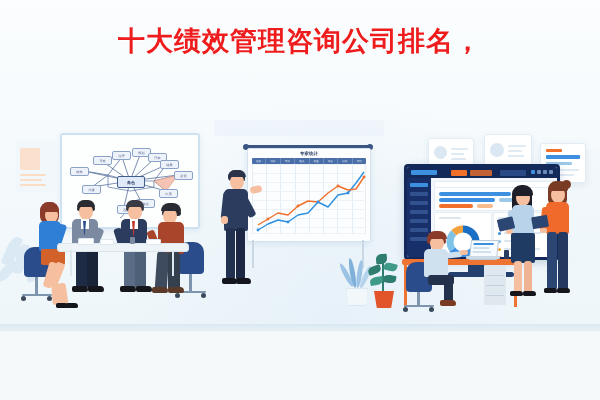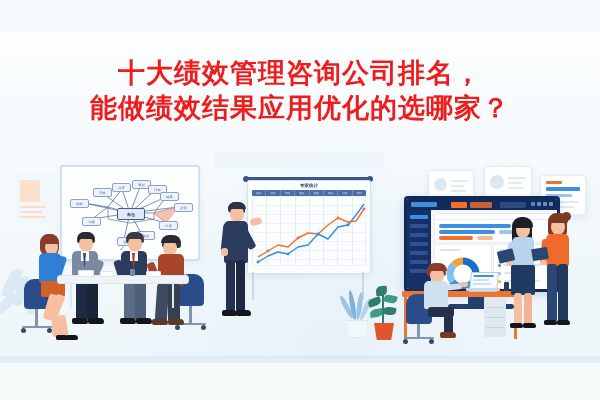--- a/index.html
+++ b/index.html
@@ -1,21 +1,21 @@
 <!DOCTYPE html>
 <html><head>
 <meta charset="utf-8">
 <style>
   html,body{margin:0;padding:0;}
   body{
     width:600px;height:400px;overflow:hidden;position:relative;
     font-family:"Liberation Sans","DejaVu Sans",sans-serif;
     background:#f4f9fb;
   }
-  .stage{position:absolute;inset:0;overflow:hidden;margin-top:32px;}
+  .stage{position:absolute;inset:0;overflow:hidden;}
 
   
   .bg-sky{position:absolute;left:0;top:0;width:600px;height:400px;
     background:linear-gradient(180deg,#fdfefe 0%,#f3f8fb 55%,#f6fafb 100%);}
   .bg-wall{position:absolute;left:0;top:0;width:600px;height:332px;
     background:linear-gradient(180deg,#fbfdfe 0%,#eef6fa 100%);}
   .bg-arc{position:absolute;left:120px;top:96px;width:430px;height:230px;border-radius:50% 50% 0 0;
     background:radial-gradient(ellipse at 50% 100%,#e7f1f9 0%,rgba(231,241,249,0) 72%);}
   .floor{position:absolute;left:0;top:330px;width:600px;height:70px;background:#f5f9fa;}
   .floor-line{position:absolute;left:0;top:330px;width:600px;height:1px;background:#e3edf2;}
@@ -137,21 +137,20 @@
   <div class="wall-panel" style="left:214px;top:120px;width:170px;height:16px;opacity:.45;background:#e6f0f8"></div>
   <div class="wall-panel" style="left:560px;top:150px;width:40px;height:120px;opacity:.4"></div>
 
   <div class="deco-leaf" style="left:6px;top:236px;width:12px;height:30px;transform:rotate(22deg)"></div>
   <div class="deco-leaf" style="left:16px;top:244px;width:11px;height:30px;transform:rotate(10deg)"></div>
   <div class="deco-leaf" style="left:26px;top:254px;width:10px;height:28px;transform:rotate(-6deg)"></div>
   <div class="deco-leaf" style="left:2px;top:258px;width:10px;height:26px;transform:rotate(40deg)"></div>
 
   <div class="title">
     <div class="l1">十大绩效管理咨询公司排名，</div>
-    <div class="l2">能做绩效结果应用优化的选哪家？</div>
   </div>
 
   <div class="wb">
     <div class="wb-inner">
       <svg width="136" height="92" style="position:absolute;left:0;top:0">
         <g stroke="#3f5b8f" stroke-width="0.8" fill="none" opacity="0.85">
           <path d="M68,46 L60,22"></path>
             <path d="M68,46 L78,20"></path>
             <path d="M68,46 L92,24"></path>
           <path d="M68,46 L40,26"></path>

